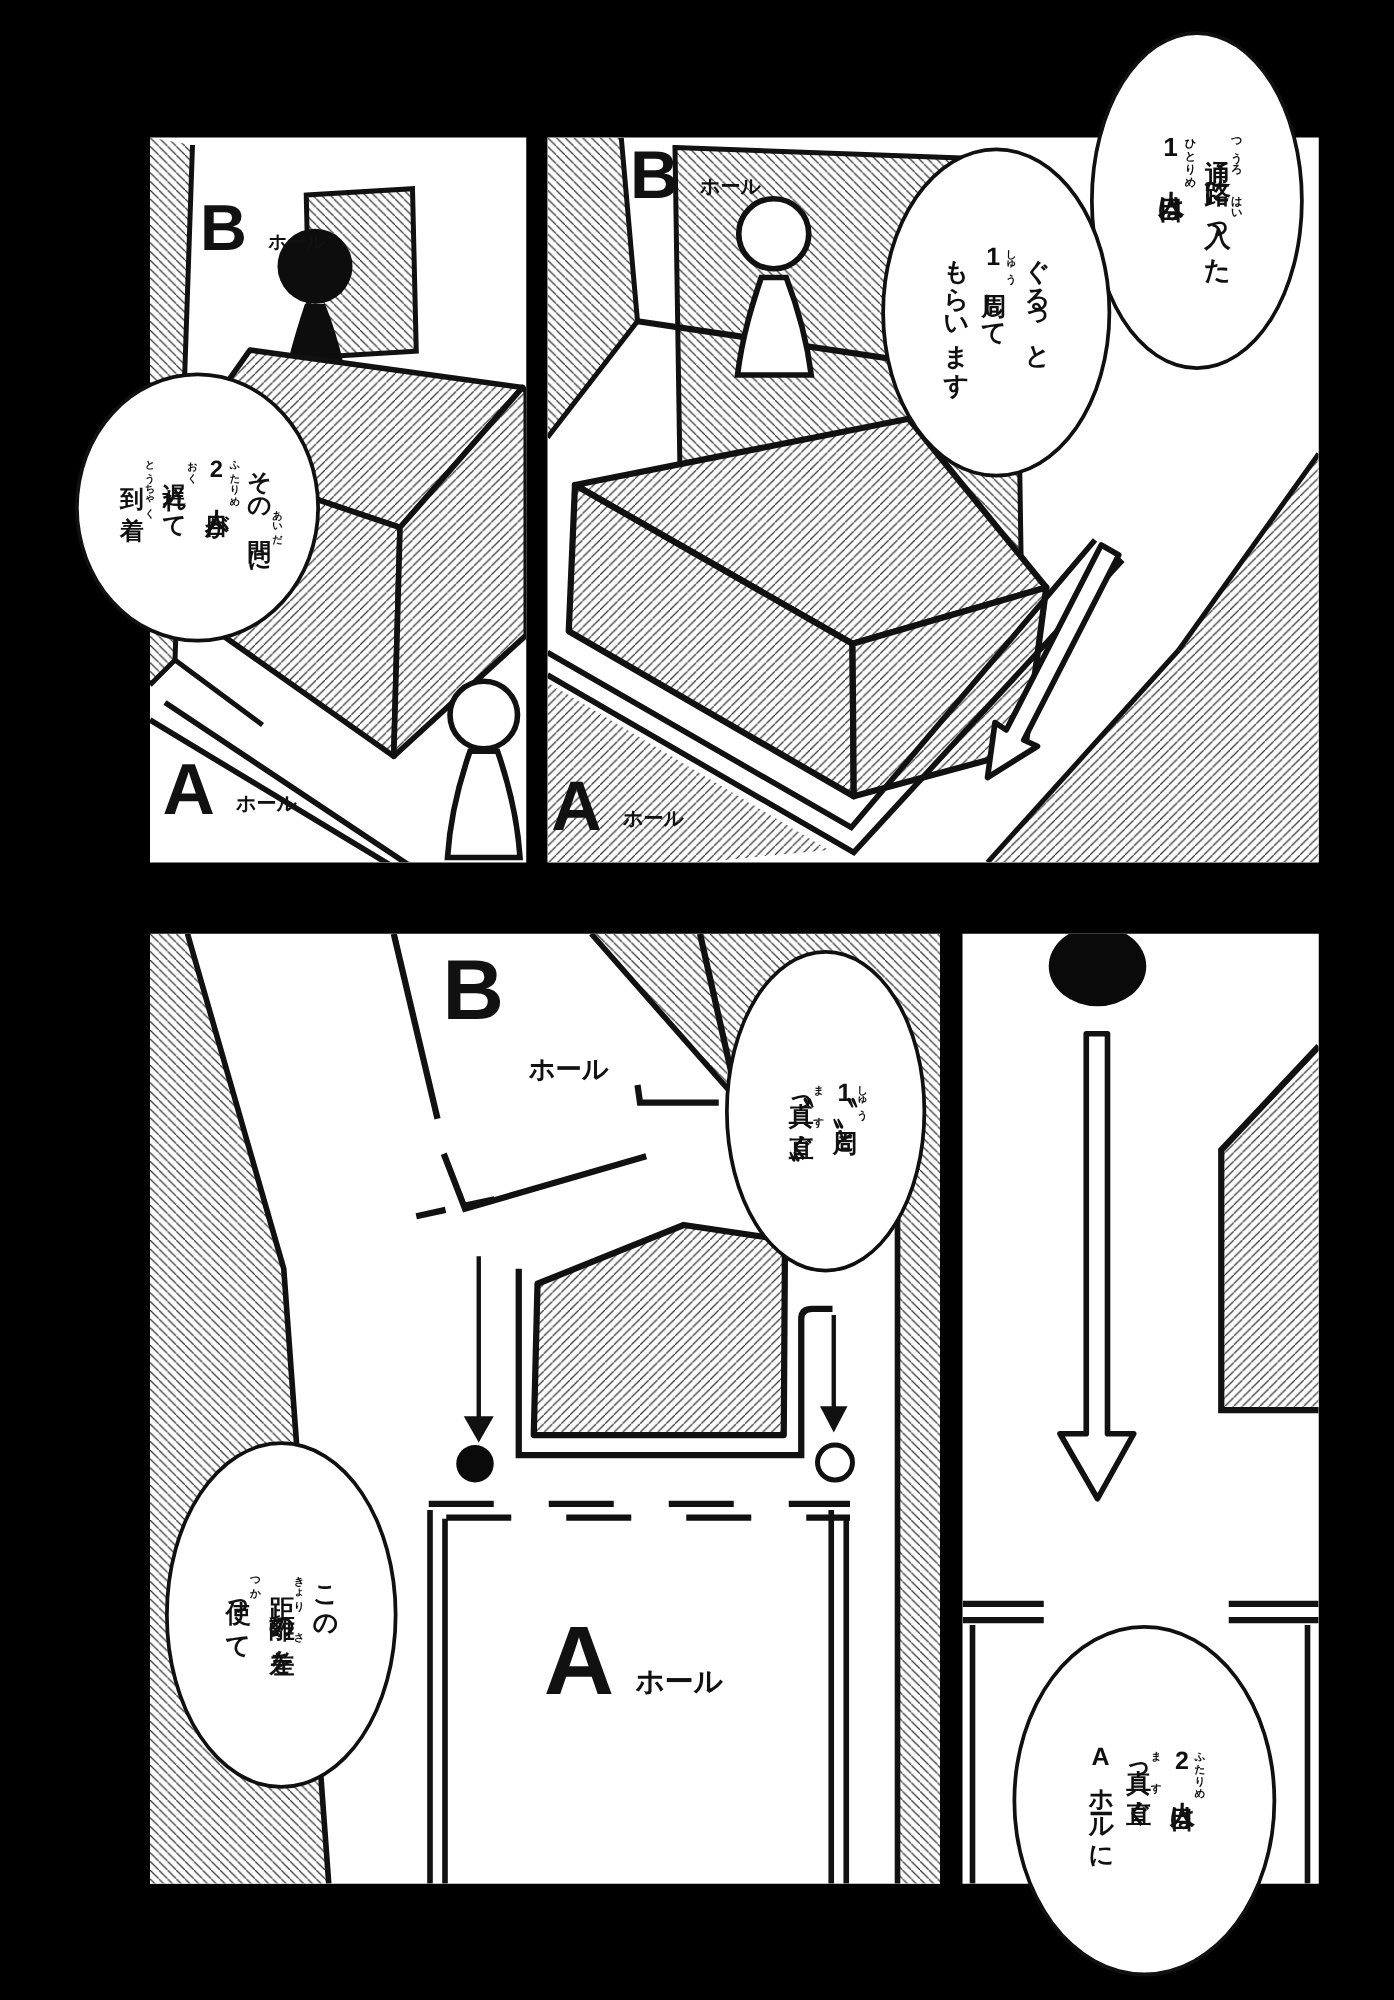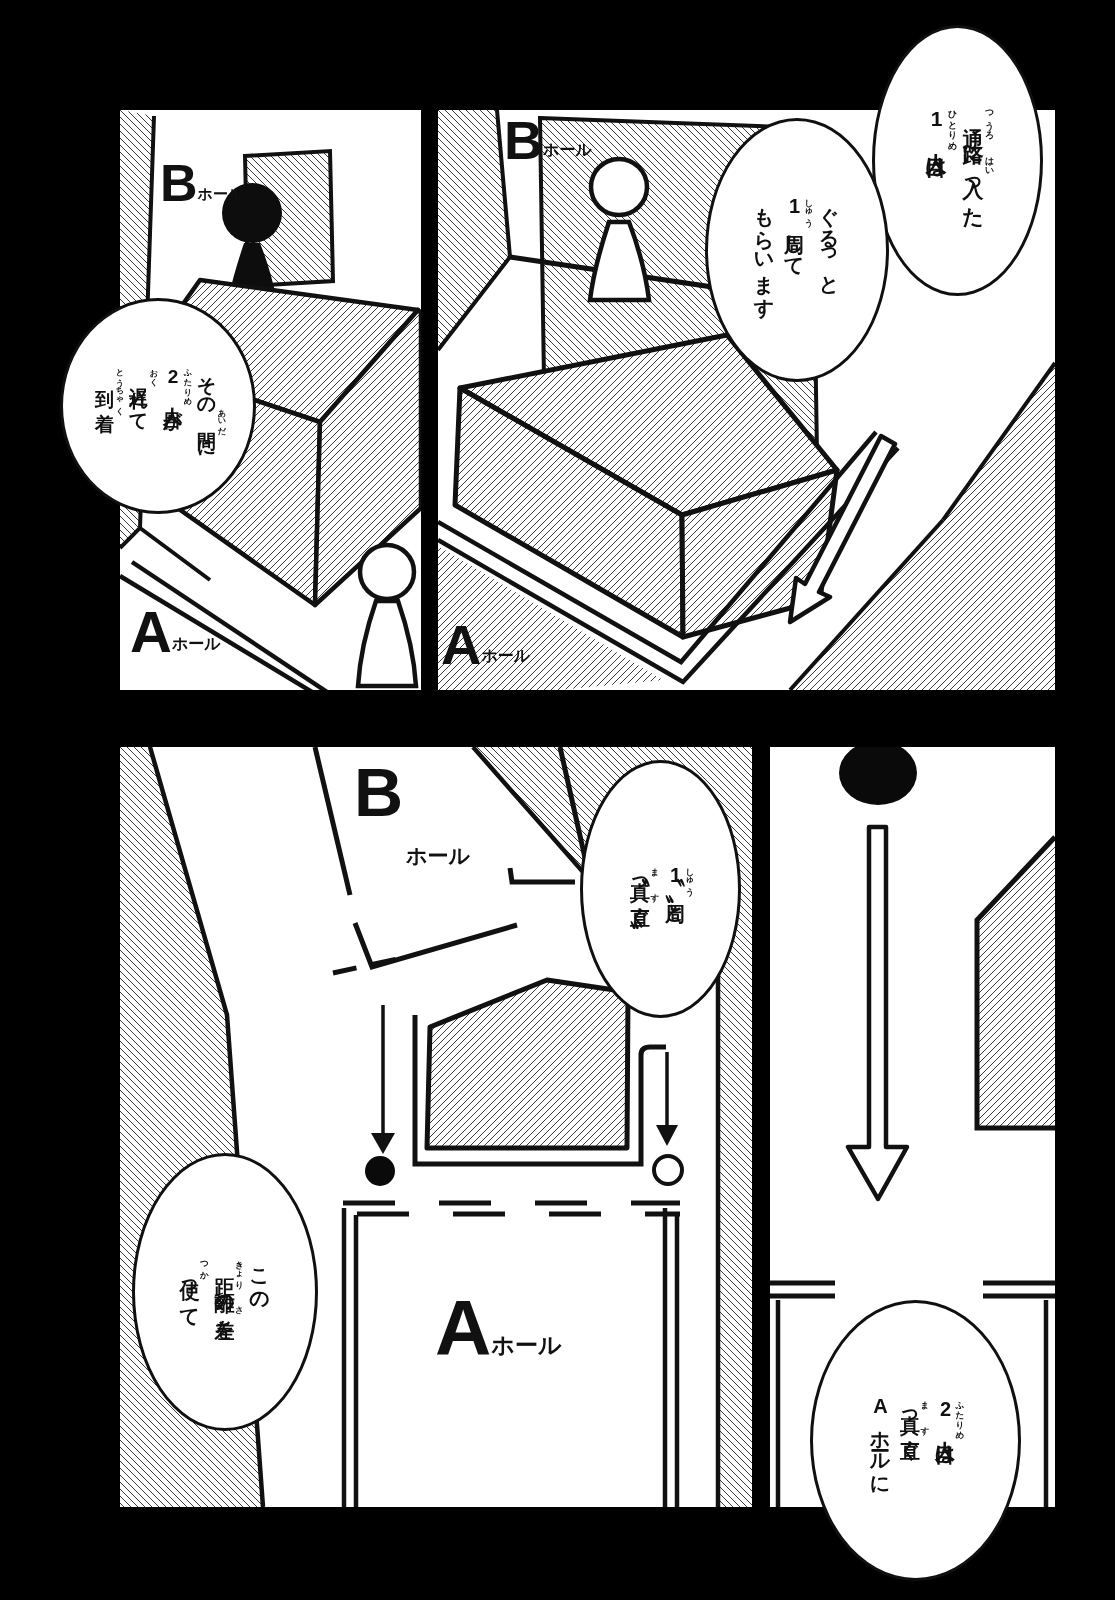--- a/index.html
+++ b/index.html
@@ -7,21 +7,21 @@
         font-family:"Liberation Sans","DejaVu Sans",sans-serif;}
   .panel{position:absolute;background:#fff;overflow:hidden;}
   .panel svg{position:absolute;left:0;top:0;}
   #panel-tl{left:120px;top:110px;width:301px;height:580px;}
   #panel-tr{left:438px;top:110px;width:617px;height:580px;}
   #panel-bl{left:120px;top:747px;width:632px;height:760px;}
   #panel-br{left:770px;top:747px;width:285px;height:760px;}
 
   .hall-label{position:absolute;display:flex;align-items:flex-end;color:#111;font-weight:bold;z-index:3;}
   .hall-letter{line-height:0.82;letter-spacing:-2px;}
-  .hall-suffix{line-height:1;margin-left:2px;margin-bottom:4px;font-weight:bold;}
+  .hall-suffix{line-height:1;margin-left:19px;margin-bottom:4px;font-weight:bold;}
 
   .bubble{position:absolute;z-index:6;background:#fff;border:3.5px solid #101010;border-radius:50%;
           display:flex;align-items:center;justify-content:center;}
   .vtext{writing-mode:vertical-rl;-webkit-writing-mode:vertical-rl;text-orientation:upright;
          color:#101010;font-weight:bold;line-height:1.5;}
   .vcol{display:block;}
   .vtext ruby{ruby-position:over;}
   .vtext rt{font-size:0.43em;font-weight:bold;letter-spacing:0;}
 
   .fs19{font-size:19px;} .fs20{font-size:20px;} .fs21{font-size:21px;}

